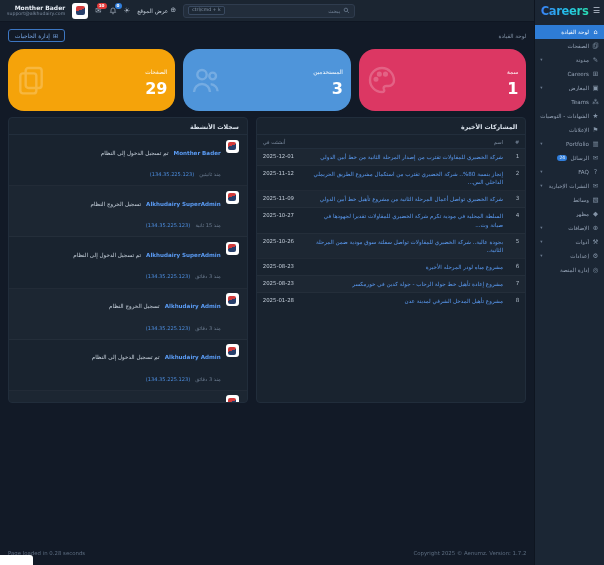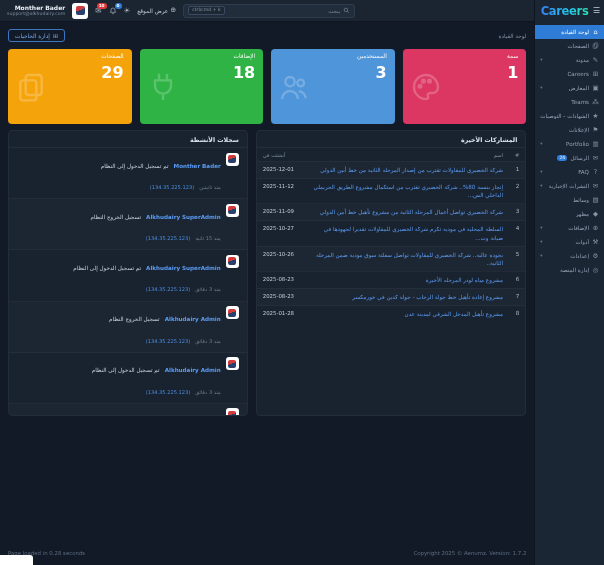--- a/index.html
+++ b/index.html
@@ -50,21 +50,21 @@
   .user-name{font-size:6px;font-weight:bold;color:#e8eef5;}
   .user-email{font-size:4.7px;color:#7d8da1;}
 
   .toolbar{height:27px;display:flex;align-items:center;justify-content:space-between;padding:0 8px;}
   .breadcrumb{font-size:5.6px;color:#8494a8;}
   .widgets-btn{display:flex;align-items:center;gap:3px;background:transparent;border:1px solid #3c76c2;
                color:#79a9e9;font-size:5.8px;padding:2.5px 6px;border-radius:3px;font-family:inherit;cursor:pointer;}
   .widgets-icon{font-size:6px;line-height:1;}
 
   .cards{display:flex;gap:8px;padding:0 8px;}
-  .card{flex:1;height:75px;border-radius:4px;position:relative;padding:4px 8px;overflow:hidden;cursor:pointer;}
+  .card{flex:1;height:62px;border-radius:16px;position:relative;padding:20px 8px;overflow:hidden;cursor:pointer;}
   .card-text{text-align:right;line-height:1.2;position:relative;z-index:1;}
   .card-label{font-size:5.8px;color:rgba(255,255,255,.95);}
   .card-value{font-size:16px;font-weight:bold;color:#fff;margin-top:3px;margin-inline-end:5px;}
   .card-icon{position:absolute;left:7px;top:50%;transform:translateY(-50%);width:32px;height:32px;
              opacity:.22;color:#fff;}
   .card-icon svg{width:100%;height:100%;}
 
   .panels{display:flex;gap:8px;margin:6px 8px 0;height:286px;}
   .panel{background:#19232f;border:1px solid #212d3b;border-radius:4px;display:flex;flex-direction:column;
          overflow:hidden;min-width:0;}
@@ -281,29 +281,20 @@
           <div class="card-label">المستخدمين</div>
           <div class="card-value">3</div>
         </div>
         <div class="card-icon"><svg viewBox="0 0 24 24" fill="none" stroke="currentColor" stroke-width="1.8">
               <circle cx="9" cy="8" r="3.5"></circle>
               <path d="M3 21c0-3.3 2.7-6 6-6s6 2.7 6 6"></path>
               <circle cx="17" cy="9" r="2.5"></circle>
               <path d="M15.5 15.1c2.9.3 5.2 2.6 5.2 5.4"></path>
             </svg></div>
       </div>
-        <div class="card" style="background: rgb(46, 179, 68);">
-        <div class="card-text">
-          <div class="card-label">الإضافات</div>
-          <div class="card-value">18</div>
-        </div>
-        <div class="card-icon"><svg viewBox="0 0 24 24" fill="none" stroke="currentColor" stroke-width="1.8">
-              <path d="M9 7V2M15 7V2M6 7h12v4a6 6 0 0 1-12 0zM12 17v5"></path>
-            </svg></div>
-      </div>
         <div class="card" style="background: rgb(245, 163, 10);">
         <div class="card-text">
           <div class="card-label">الصفحات</div>
           <div class="card-value">29</div>
         </div>
         <div class="card-icon"><svg viewBox="0 0 24 24" fill="none" stroke="currentColor" stroke-width="1.8">
               <rect x="8" y="3" width="12" height="15" rx="2"></rect>
               <rect x="4" y="7" width="12" height="15" rx="2"></rect>
             </svg></div>
       </div>

